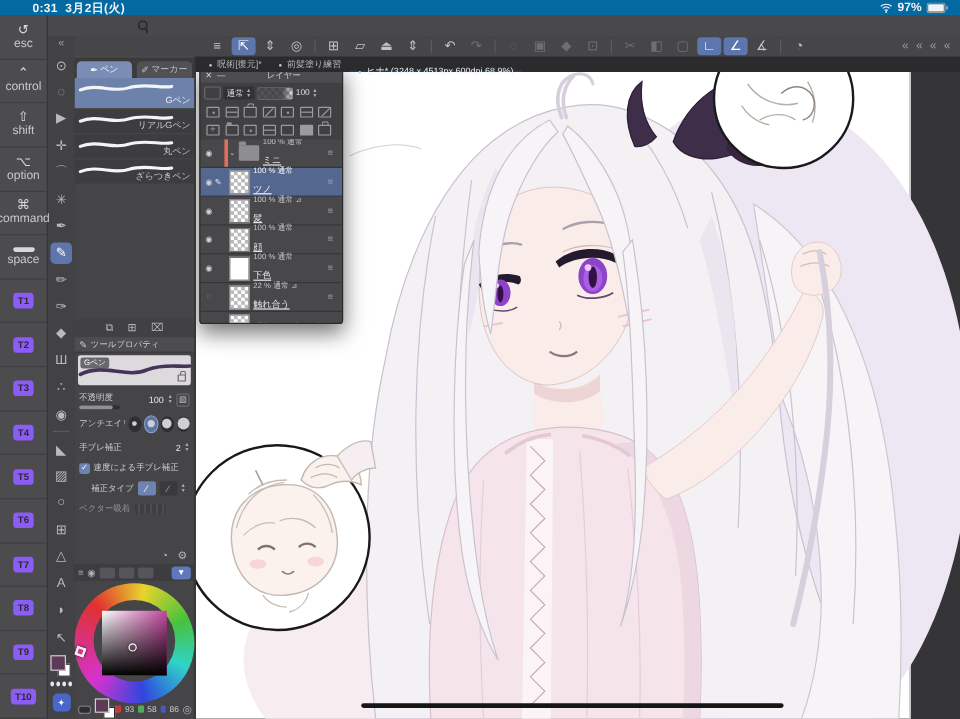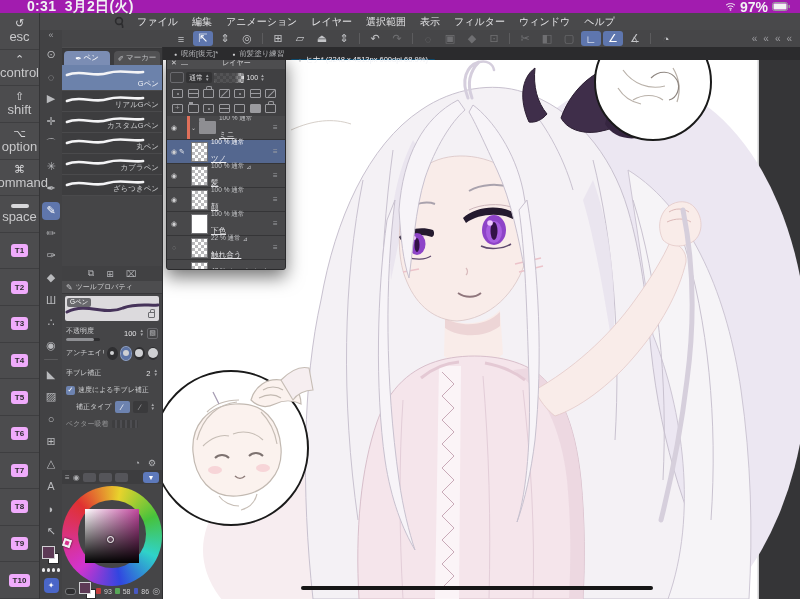--- a/index.html
+++ b/index.html
@@ -1,22 +1,22 @@
 <!DOCTYPE html>
 <html><head>
 <meta charset="utf-8">
 <style>
   * { margin:0; padding:0; box-sizing:border-box; }
   html,body { width:800px; height:599px; overflow:hidden; background:#3c3c3e;
     font-family:"Liberation Sans","DejaVu Sans",sans-serif; color:#d6d6d8; }
   .abs { position:absolute; }
 
   
-  #status-bar { left:0; top:0; width:800px; height:13px; background:#a21caf;
-    display:flex; align-items:center; font-size:14px; font-weight:bold; color:#f2f2f4; z-index:40;}
+  #status-bar { left:0; top:0; width:800px; height:13px; background:#0369a1;
+    display:flex; align-items:center; font-size:10px; font-weight:bold; color:#f2f2f4; z-index:40;}
   #status-left { margin-left:27px; letter-spacing:.3px;}
   #status-right { margin-left:auto; margin-right:10px; display:flex; align-items:center; gap:4px;}
   #menu-bar { left:0; top:13px; width:800px; height:17px; background:#49494b;
     display:flex; align-items:center; z-index:39; }
   #csp-logo { margin-left:113px; margin-right:12px; }
   .menu-item { font-size:10px; color:#e3e3e5; margin-right:14px; white-space:nowrap; }
 
   
   #main-toolbar { left:62px; top:30px; width:738px; height:17px; background:#464648;
     display:flex; align-items:center; z-index:38; padding-left:108px; }
@@ -35,25 +35,25 @@
     color:#b4b5b8; white-space:nowrap; }
   .doc-tab .tab-dot::before { content:"●"; font-size:5px; color:#cfcfd1; margin-right:4px; }
   .doc-tab.f-active { background:#0c4a6e; color:#f0f1f5; border-radius:2px 2px 0 0;margin-top:12px; }
 
   
   #edge-keyboard { left:0; top:13px; width:40px; height:586px; background:#4c4c4e;
     display:flex; flex-direction:column; z-index:41; border-right:1px solid #353537;}
   .edge-key { flex:1; display:flex; flex-direction:column; align-items:center;
     justify-content:center; border-bottom:1px solid #3e3e40; gap:1px; }
   .key-glyph { font-size:11px; color:#d8d8da; line-height:10px; }
-  .key-label { font-size:13px; color:#c9c9cb; }
+  .key-label { font-size:10px; color:#c9c9cb; }
   .key-space-bar { display:none; }
   .edge-key.f-space .key-space-bar { display:block; width:18px; height:4px;
     background:#d8d8da; border-radius:2px; }
-  .edge-key.f-boxed .key-label { background:#f0abfc; color:#2c2c2e; font-size:8px;
+  .edge-key.f-boxed .key-label { background:#8b5cf6; color:#2c2c2e; font-size:8px;
     font-weight:bold; padding:2px 4px; border-radius:3px; }
 
   
   #tool-column { left:40px; top:30px; width:22px; height:569px; background:#424244;
     display:flex; flex-direction:column; align-items:center; z-index:36; }
   #tool-collapse { font-size:9px; color:#9fa0a3; height:13px; }
   .tool-item { width:18px; height:18px; margin:2.2px 0; display:flex; align-items:center;
     justify-content:center; font-size:11px; color:#b9babd; border-radius:4px; }
   .tool-item.f-selected { background:#5f76ac; color:#ffffff; }
   .tool-item.f-divider { height:1px; width:14px; background:#5a5a5c; margin:3px 0; }
@@ -236,32 +236,20 @@
         <rect x="16.5" y="2.8" width="1.5" height="3.4" rx="0.7" fill="#9a9a9e"></rect>
       </svg>
   </span>
 </div>
 
 <div id="menu-bar" class="abs">
   <svg id="csp-logo" width="12" height="12" viewBox="0 0 12 12">
       <circle cx="6" cy="5" r="3.4" stroke="#2c2c2e" stroke-width="1.6" fill="none"></circle>
       <path d="M8.5 7.5 C9.5 9 10 10.5 9.5 12" stroke="#2c2c2e" stroke-width="1.6" fill="none"></path>
     </svg>
-  <div id="menu-items" style="display:flex;">
-
-  <span class="menu-item">ファイル</span>
-      <span class="menu-item">編集</span>
-      <span class="menu-item">アニメーション</span>
-      <span class="menu-item">レイヤー</span>
-      <span class="menu-item">選択範囲</span>
-      <span class="menu-item">表示</span>
-      <span class="menu-item">フィルター</span>
-      <span class="menu-item">ウィンドウ</span>
-      <span class="menu-item">ヘルプ</span>
-    </div>
 </div>
 
 <div id="main-toolbar" class="abs">
   <div style="display:flex;align-items:center;">
 
   <span class="tb-btn">≡</span>
       <span class="tb-btn f-selected">⇱</span>
       <span class="tb-btn">⇕</span>
       <span class="tb-btn">◎</span>
       <span class="tb-btn f-sep"></span>
@@ -596,40 +584,28 @@
         <span class="pen-label">Gペン</span>
       </div>
 
       <div class="pen-item">
         <svg class="pen-stroke" viewBox="0 0 86 12" preserveAspectRatio="none">
           <path d="M3 8 C18 2 32 11 46 6 C60 2 74 7 83 5"></path>
         </svg>
         <span class="pen-label">リアルGペン</span>
       </div>
 
-      <div class="pen-item">
-        <svg class="pen-stroke" viewBox="0 0 86 12" preserveAspectRatio="none">
-          <path d="M3 8 C18 2 32 11 46 6 C60 2 74 7 83 5"></path>
-        </svg>
-        <span class="pen-label">カスタムGペン</span>
-      </div>
 
       <div class="pen-item">
         <svg class="pen-stroke" viewBox="0 0 86 12" preserveAspectRatio="none">
           <path d="M3 8 C18 2 32 11 46 6 C60 2 74 7 83 5"></path>
         </svg>
         <span class="pen-label">丸ペン</span>
       </div>
 
-      <div class="pen-item">
-        <svg class="pen-stroke" viewBox="0 0 86 12" preserveAspectRatio="none">
-          <path d="M3 8 C18 2 32 11 46 6 C60 2 74 7 83 5"></path>
-        </svg>
-        <span class="pen-label">カブラペン</span>
-      </div>
 
 
 
 
       <div class="pen-item">
         <svg class="pen-stroke" viewBox="0 0 86 12" preserveAspectRatio="none">
           <path d="M3 8 C18 2 32 11 46 6 C60 2 74 7 83 5"></path>
         </svg>
         <span class="pen-label">ざらつきペン</span>
       </div>

